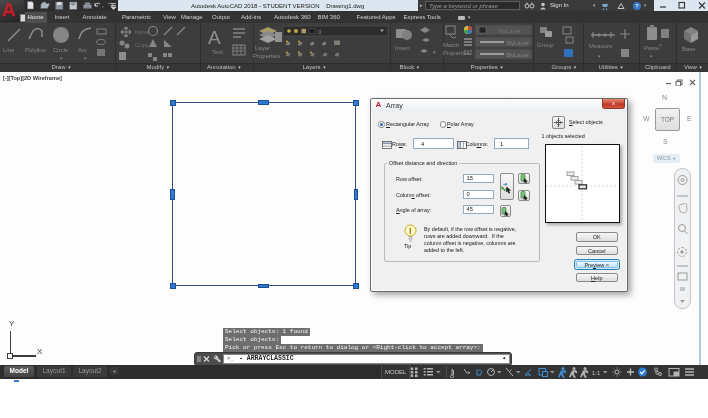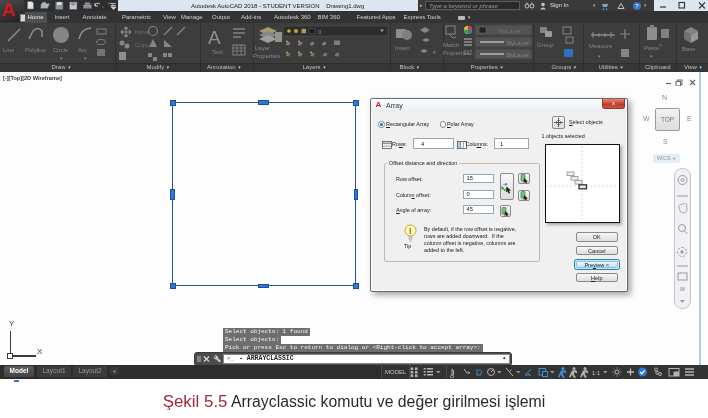--- a/index.html
+++ b/index.html
@@ -501,17 +501,14 @@
 </svg>
 
 <div class="btn" style="left:575.5px;top:232px;width:42.5px;height:9.5px;line-height:8.5px;">OK</div>
 <div class="btn" style="left:575.5px;top:245.5px;width:42.5px;height:9.5px;line-height:8.5px;">Cancel</div>
 <div class="abs" style="left:574px;top:259px;width:45.5px;height:10.5px;background:#cde8f6;border:1px solid #2a7fb5;border-radius:2.5px;box-sizing:border-box;"></div>
 <div class="abs" style="left:575.5px;top:260.5px;width:42.5px;height:7.5px;background:linear-gradient(#f0f9fe,#bfe2f5);border:1px solid #8ac0de;border-radius:1.5px;box-sizing:border-box;text-align:center;line-height:7px;font-size:5.6px;color:#1a1a1a;">Pre<span style="text-decoration:underline">v</span>iew &lt;</div>
 <div class="btn" style="left:575.5px;top:272.5px;width:42.5px;height:9.5px;line-height:8.5px;"><span style="text-decoration:underline">H</span>elp</div>
 
 <div class="abs" style="left:14px;top:379.5px;width:4.5px;height:2.5px;background:#3a76c4;"></div>
 
-<div class="t" style="left:354px;top:392px;transform:translateX(-50%);font-size:15.8px;color:#2a2a2a;">
-  <span style="color:#a22840;font-size:16.9px;">Şekil 5.5</span> Arrayclassic komutu ve değer girilmesi işlemi
+
 </div>
 
-</div>
-
 </body></html>

